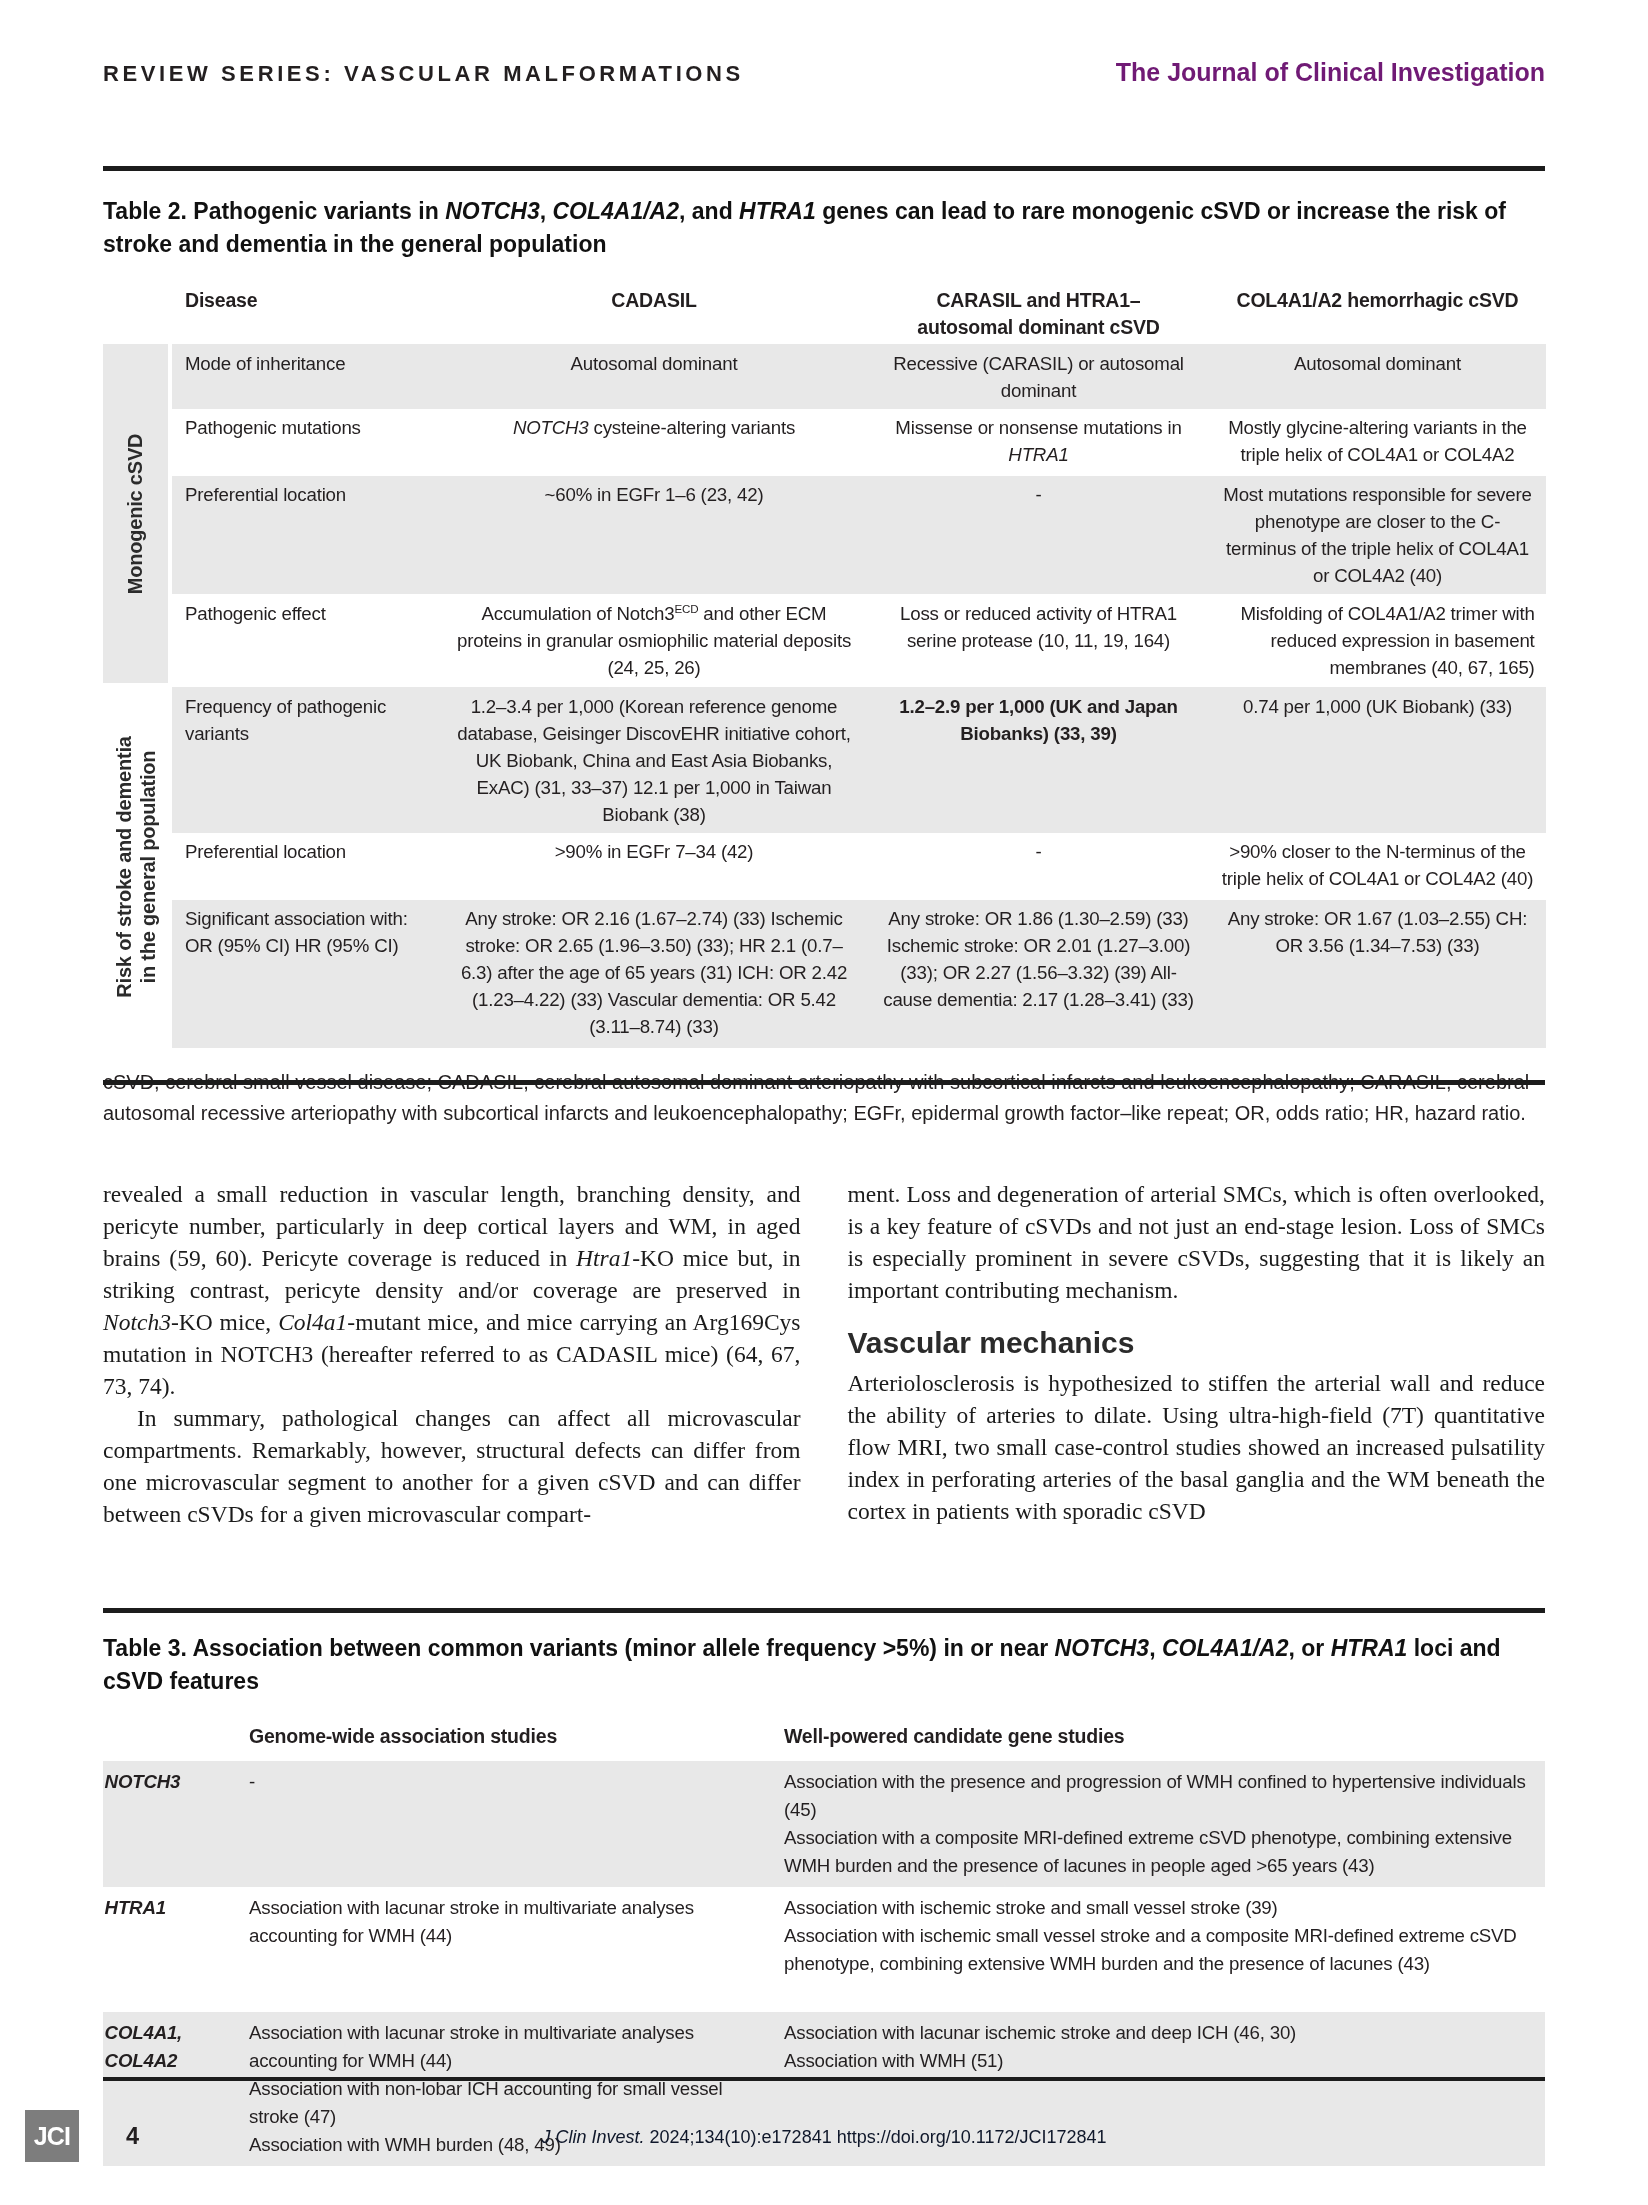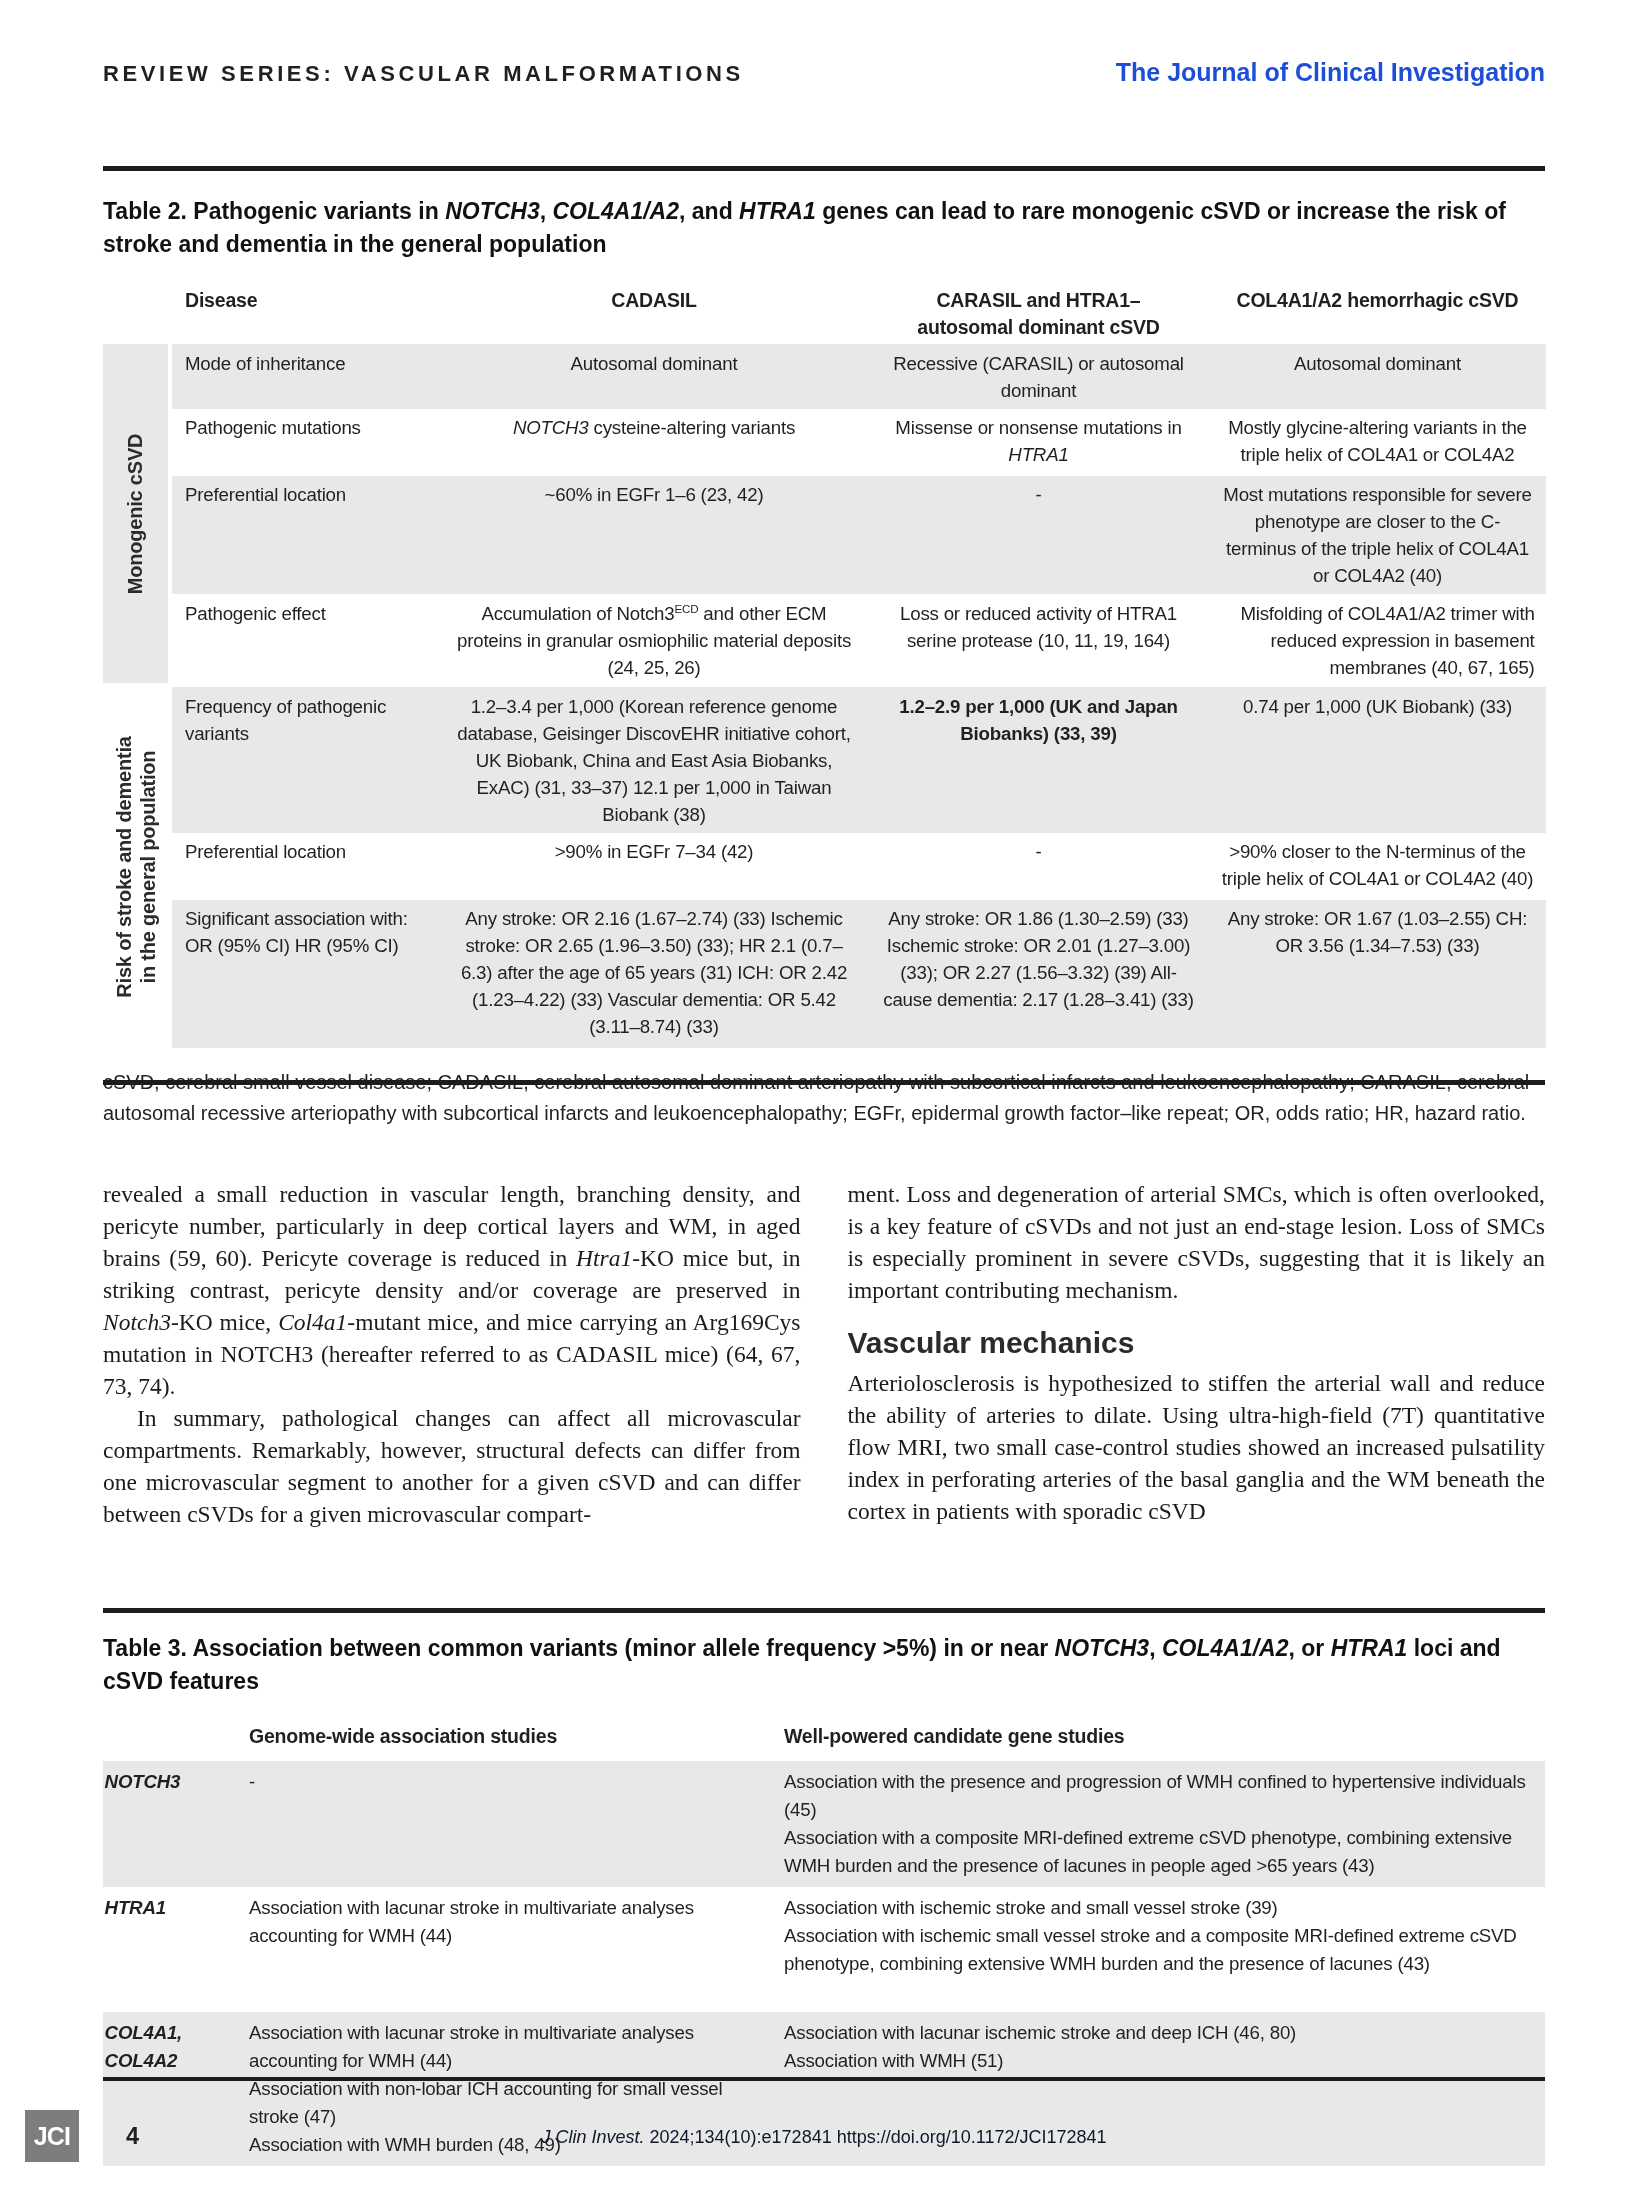--- a/index.html
+++ b/index.html
@@ -4,21 +4,21 @@
 <style>
   * { margin:0; padding:0; box-sizing:border-box; }
   html,body { background:#ffffff; }
   .page {
     position:relative; width:1648px; height:2205px; background:#fff;
     font-family:"Liberation Sans", sans-serif; color:#231f20; overflow:hidden;
   }
   
   .page-header { position:absolute; left:103px; right:103px; top:58px; display:flex; justify-content:space-between; align-items:baseline; }
   .series-title { font-size:22px; font-weight:bold; letter-spacing:3.6px; color:#231f20; }
-  .journal-title { font-size:25px; font-weight:bold; color:#1d4ed8; }
+  .journal-title { font-size:25px; font-weight:bold; color:#701a75; }
   .rule { position:absolute; left:103px; right:103px; height:4.9px; background:#1c1c1c; }
   .rule-top { top:166px; }
   .rule-mid { top:1080px; }
   .rule-t3 { top:1608px; }
   .rule-bottom { top:2077px; height:4px; }
 
   
   .t2-block { position:absolute; left:103px; top:195px; width:1442px; }
   .t-title { font-size:23px; font-weight:bold; line-height:33px; color:#111; margin-bottom:21px; }
   .t2-grid {
@@ -175,21 +175,21 @@
           <div class="cell-line">Association with ischemic small vessel stroke and a composite MRI-defined extreme cSVD phenotype, combining extensive WMH burden and the presence of lacunes (43)</div>
         </div>
 
       <div class="gene-label band-g" style="grid-row:4; grid-column:1;">COL4A1, COL4A2</div>
       <div class="t3cell band-g" style="grid-row:4; grid-column:2;">
           <div class="cell-line">Association with lacunar stroke in multivariate analyses accounting for WMH (44)</div>
           <div class="cell-line">Association with non-lobar ICH accounting for small vessel stroke (47)</div>
           <div class="cell-line">Association with WMH burden (48, 49)</div>
         </div>
       <div class="t3cell band-g" style="grid-row:4; grid-column:3;">
-          <div class="cell-line">Association with lacunar ischemic stroke and deep ICH (46, 80)</div>
+          <div class="cell-line">Association with lacunar ischemic stroke and deep ICH (46, 30)</div>
           <div class="cell-line">Association with WMH (51)</div>
         </div>
     </div>
   </div>
 
   <div class="rule rule-bottom"></div>
 
   <div class="footer-logo">JCI</div>
   <div class="page-number">4</div>
   <div class="citation"><i>J Clin Invest.</i><span> 2024;134(10):e172841  https://doi.org/10.1172/JCI172841</span></div>

